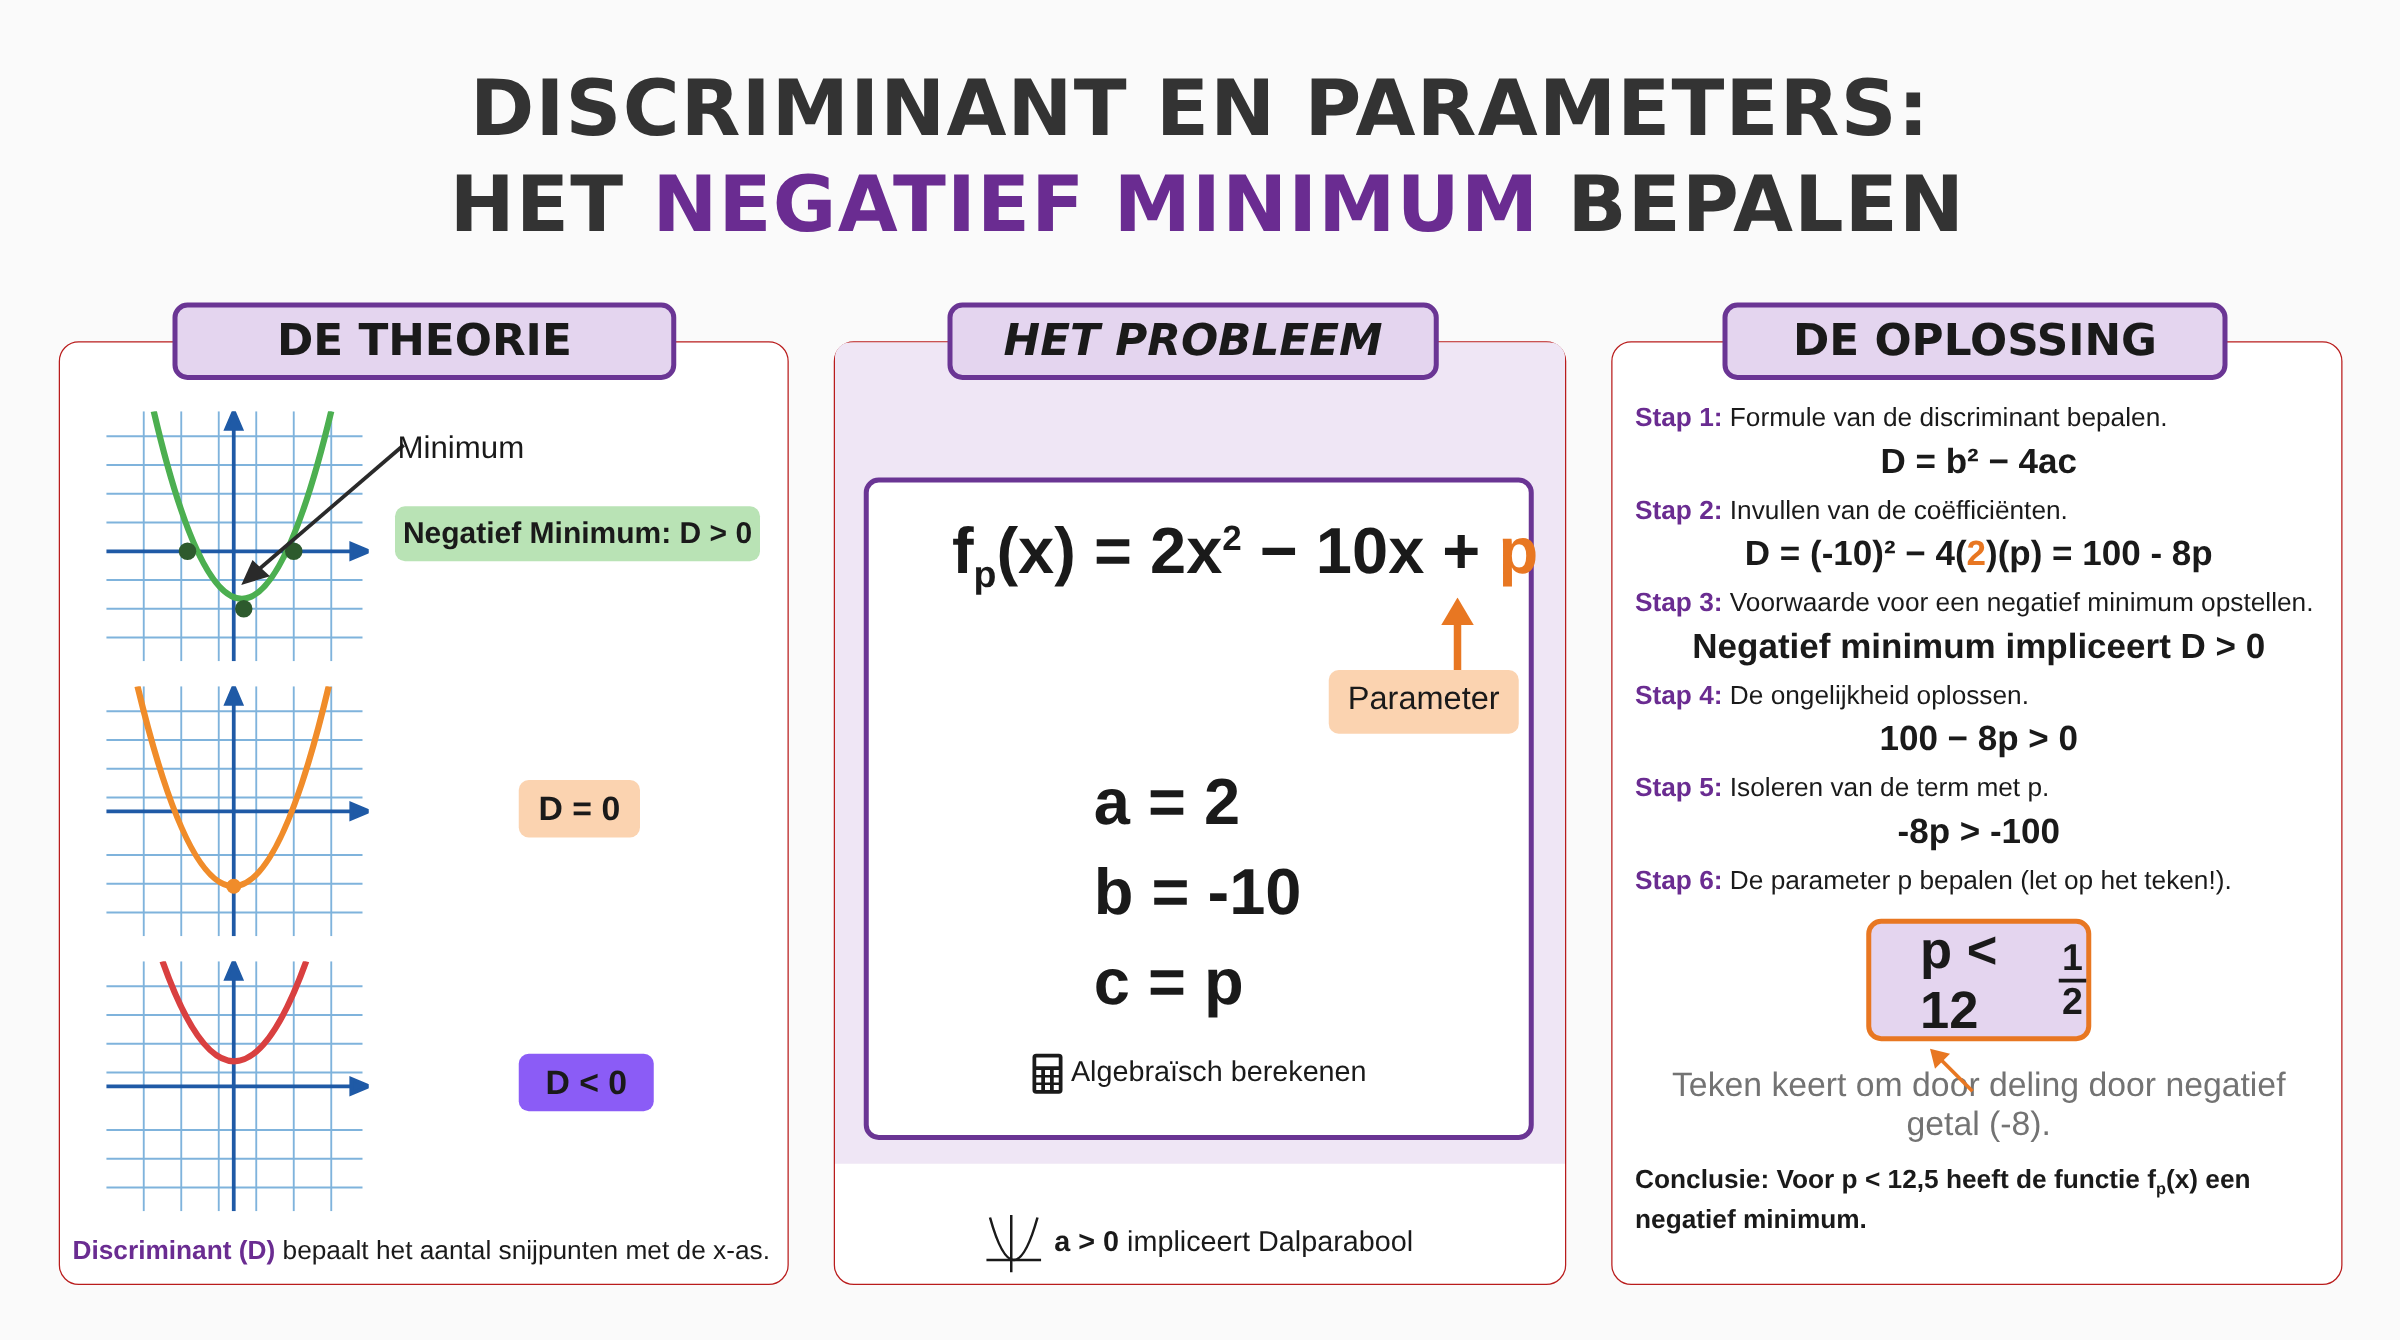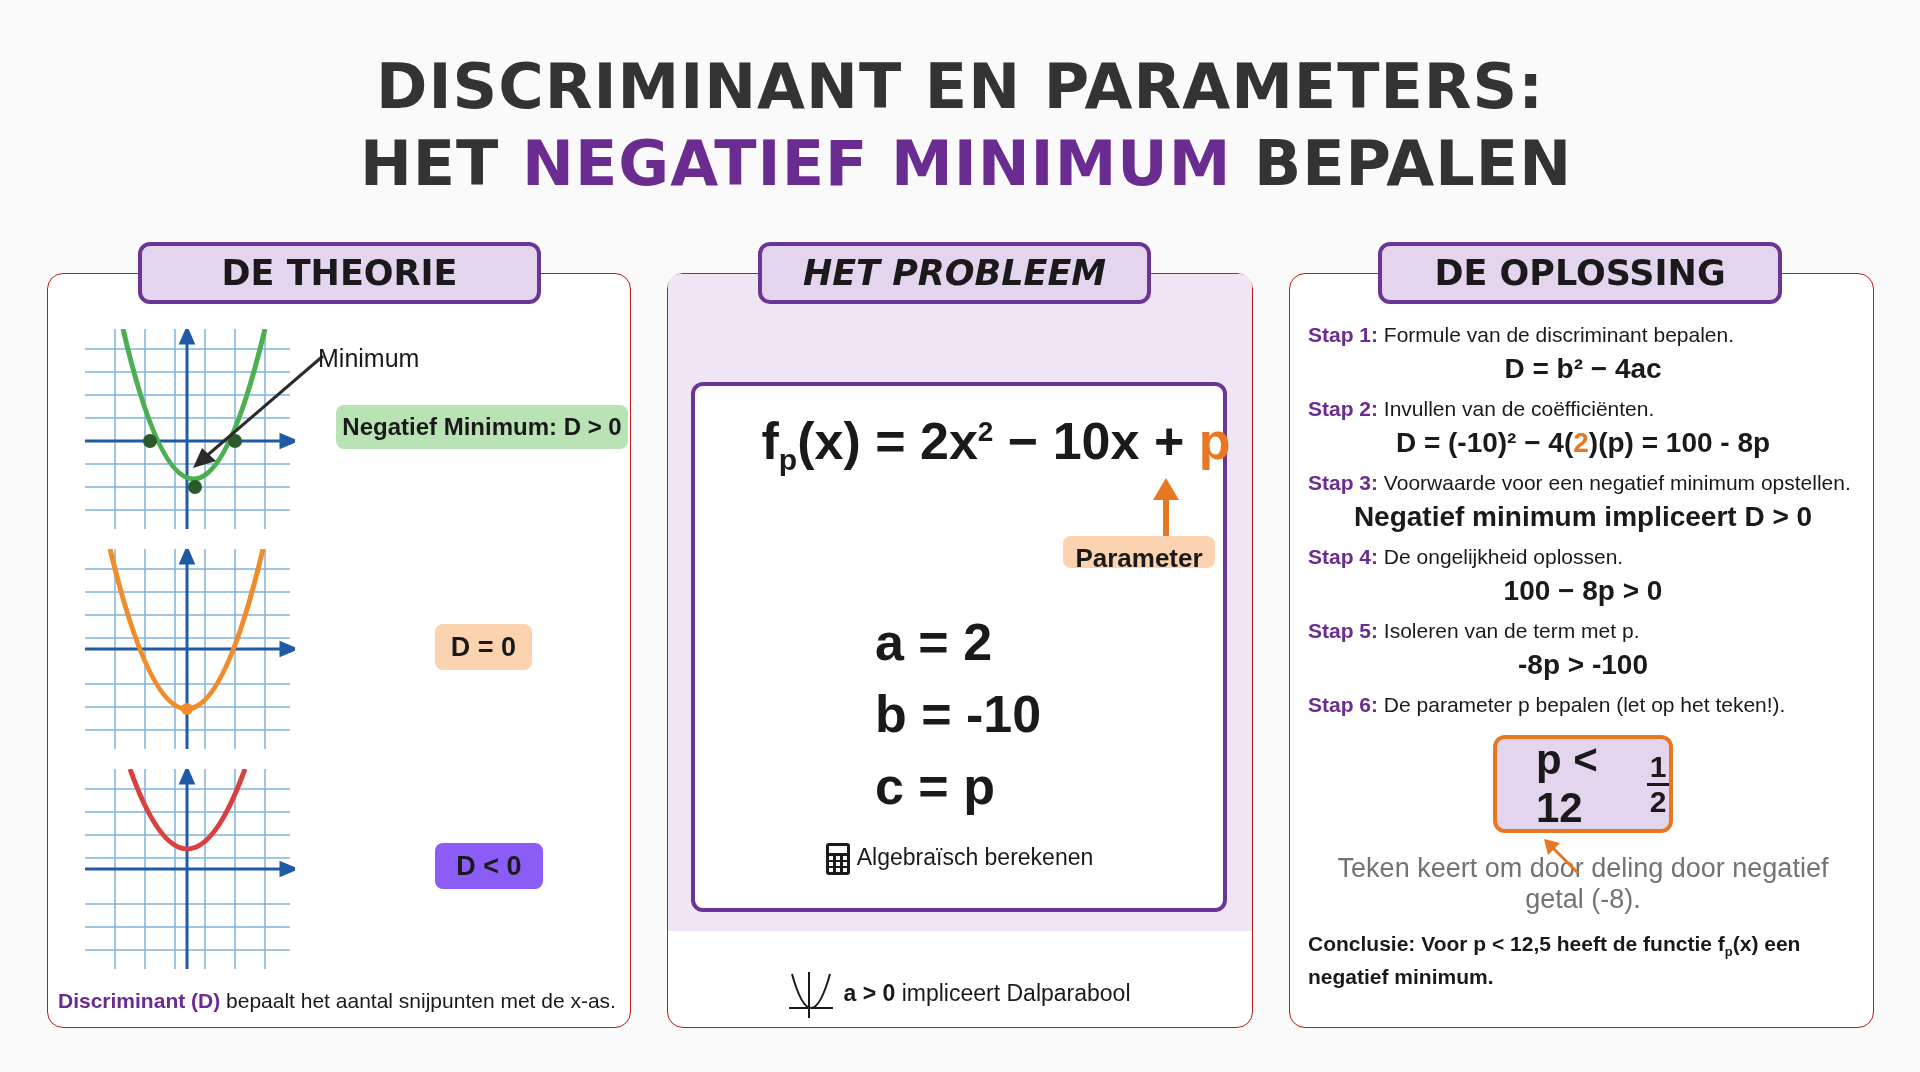--- a/index.html
+++ b/index.html
@@ -18,37 +18,37 @@
   #p2 { left: 667px; width: 586px; background: #ffffff; overflow: visible; }
   #p3 { left: 1289px; width: 585px; }
 
   #p1 .panel-head { left: 90px; width: 403px; }
   #p2 .panel-head { left: 90px; width: 393px; font-style: italic; }
   #p3 .panel-head { left: 88px; width: 404px; }
 
   .lav-area { position: absolute; left: 0; top: 0; width: 100%; height: 657px; background: #efe6f5; border-radius: 12px 12px 0 0; }
 
   .graph { position: absolute; left: 37px; width: 210px; height: 200px; }
-  .badge { position: absolute; font-family: "Liberation Sans", sans-serif; font-weight: bold; border-radius: 8px; font-size: 27px; text-align: center; margin-left: 20px; }
+  .badge { position: absolute; font-family: "Liberation Sans", sans-serif; font-weight: bold; border-radius: 8px; font-size: 27px; text-align: center; }
   .badge.green { background: #b9e3b5; left: 268px; top: 131px; width: 292px; height: 44px; line-height: 44px; font-size: 24px; }
   .badge.orange { background: #fbd3b0; left: 367px; top: 350px; width: 97px; height: 46px; line-height: 46px; }
   .badge.red { background: #8b5cf6; left: 367px; top: 569px; width: 108px; height: 46px; line-height: 46px; }
 
   .min-label { position: absolute; left: 270px; top: 70px; font-size: 25px; color: #1a1a1a; }
 
   .caption { position: absolute; left: 10px; top: 715px; width: 560px; font-size: 21px; text-align: left; }
   .caption .purple { color: #6a2c91; font-weight: bold; }
 
   .formula-box { position: absolute; left: 23px; top: 108px; width: 536px; height: 530px; border: 4px solid #6a3594; border-radius: 12px; background: #ffffff; }
   .formula { position: absolute; left: 0; top: 25px; width: 100%; text-align: center; font-size: 52px; font-weight: bold; color: #1a1a1a; margin-left: 37px; }
   .formula sub { font-size: 30px; }
   .formula sup { font-size: 28px; }
   .formula .orange { color: #e87722; }
   .param-arrow { position: absolute; left: 456px; top: 92px; width: 30px; height: 60px; }
-  .param-badge { position: absolute; left: 368px; top: 150px; width: 152px; height: 32px; line-height: 44px; background: #fbd3b0; border-radius: 8px; font-weight: bold; font-size: 26px; text-align: center; }
+  .param-badge { position: absolute; left: 368px; top: 150px; width: 152px; height: 51px; line-height: 44px; background: #fbd3b0; border-radius: 8px; font-weight: normal; font-size: 26px; text-align: center; }
   .coeffs { position: absolute; left: 180px; top: 220px; font-size: 52px; font-weight: bold; line-height: 72px; }
   .algebra { position: absolute; left: 0; top: 456px; width: 100%; text-align: center; font-size: 23px; }
   .algebra svg { vertical-align: middle; margin-right: 6px; }
   .dal { position: absolute; left: 0; top: 698px; width: 100%; text-align: center; font-size: 23px; }
   .dal svg { vertical-align: middle; margin-right: 10px; }
 
   .steps { position: absolute; left: 18px; top: 45px; width: 550px; }
   .step-label { font-size: 21px; line-height: 28px; margin-top: 2px; }
   .step-label .s { color: #6a2c91; font-weight: bold; }
   .step-eq { font-size: 28px; font-weight: bold; text-align: center; line-height: 40px; margin-bottom: 6px; }

